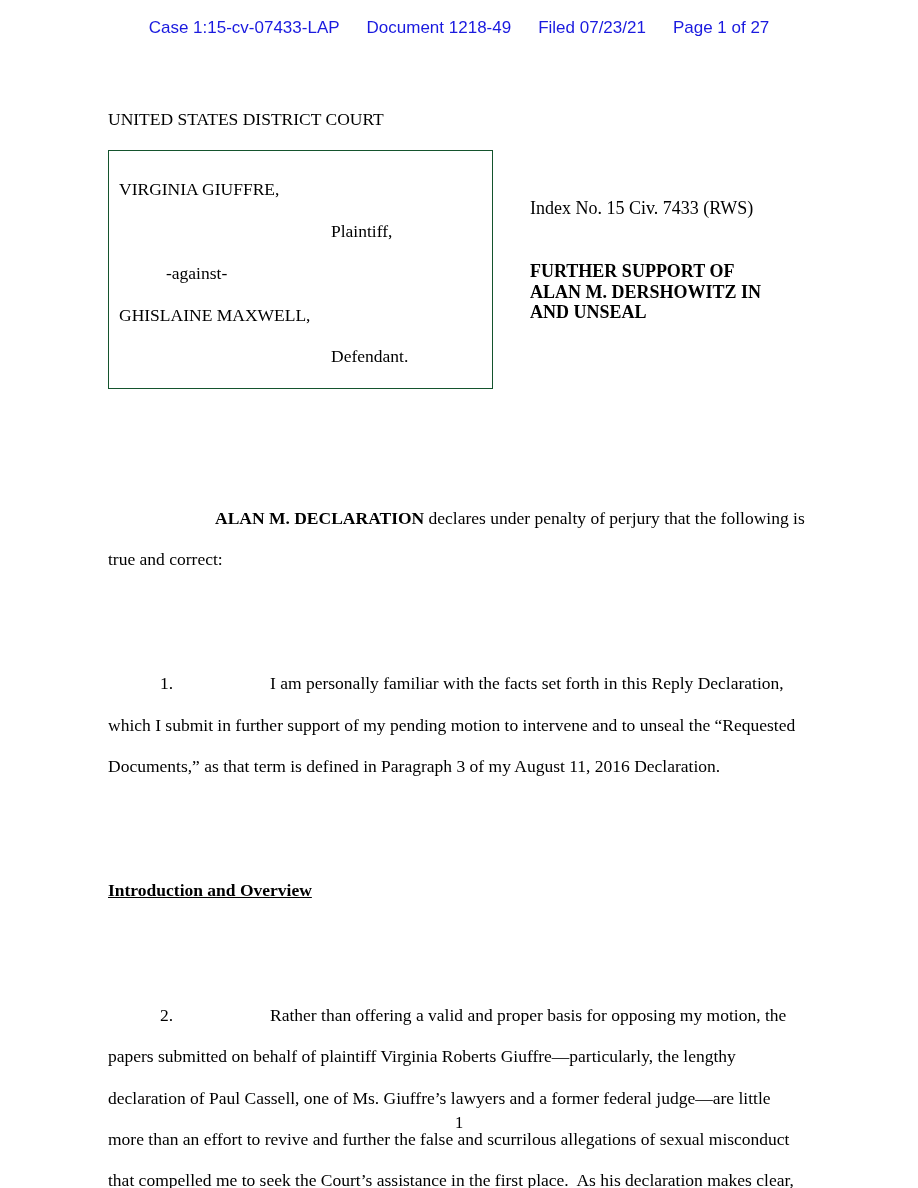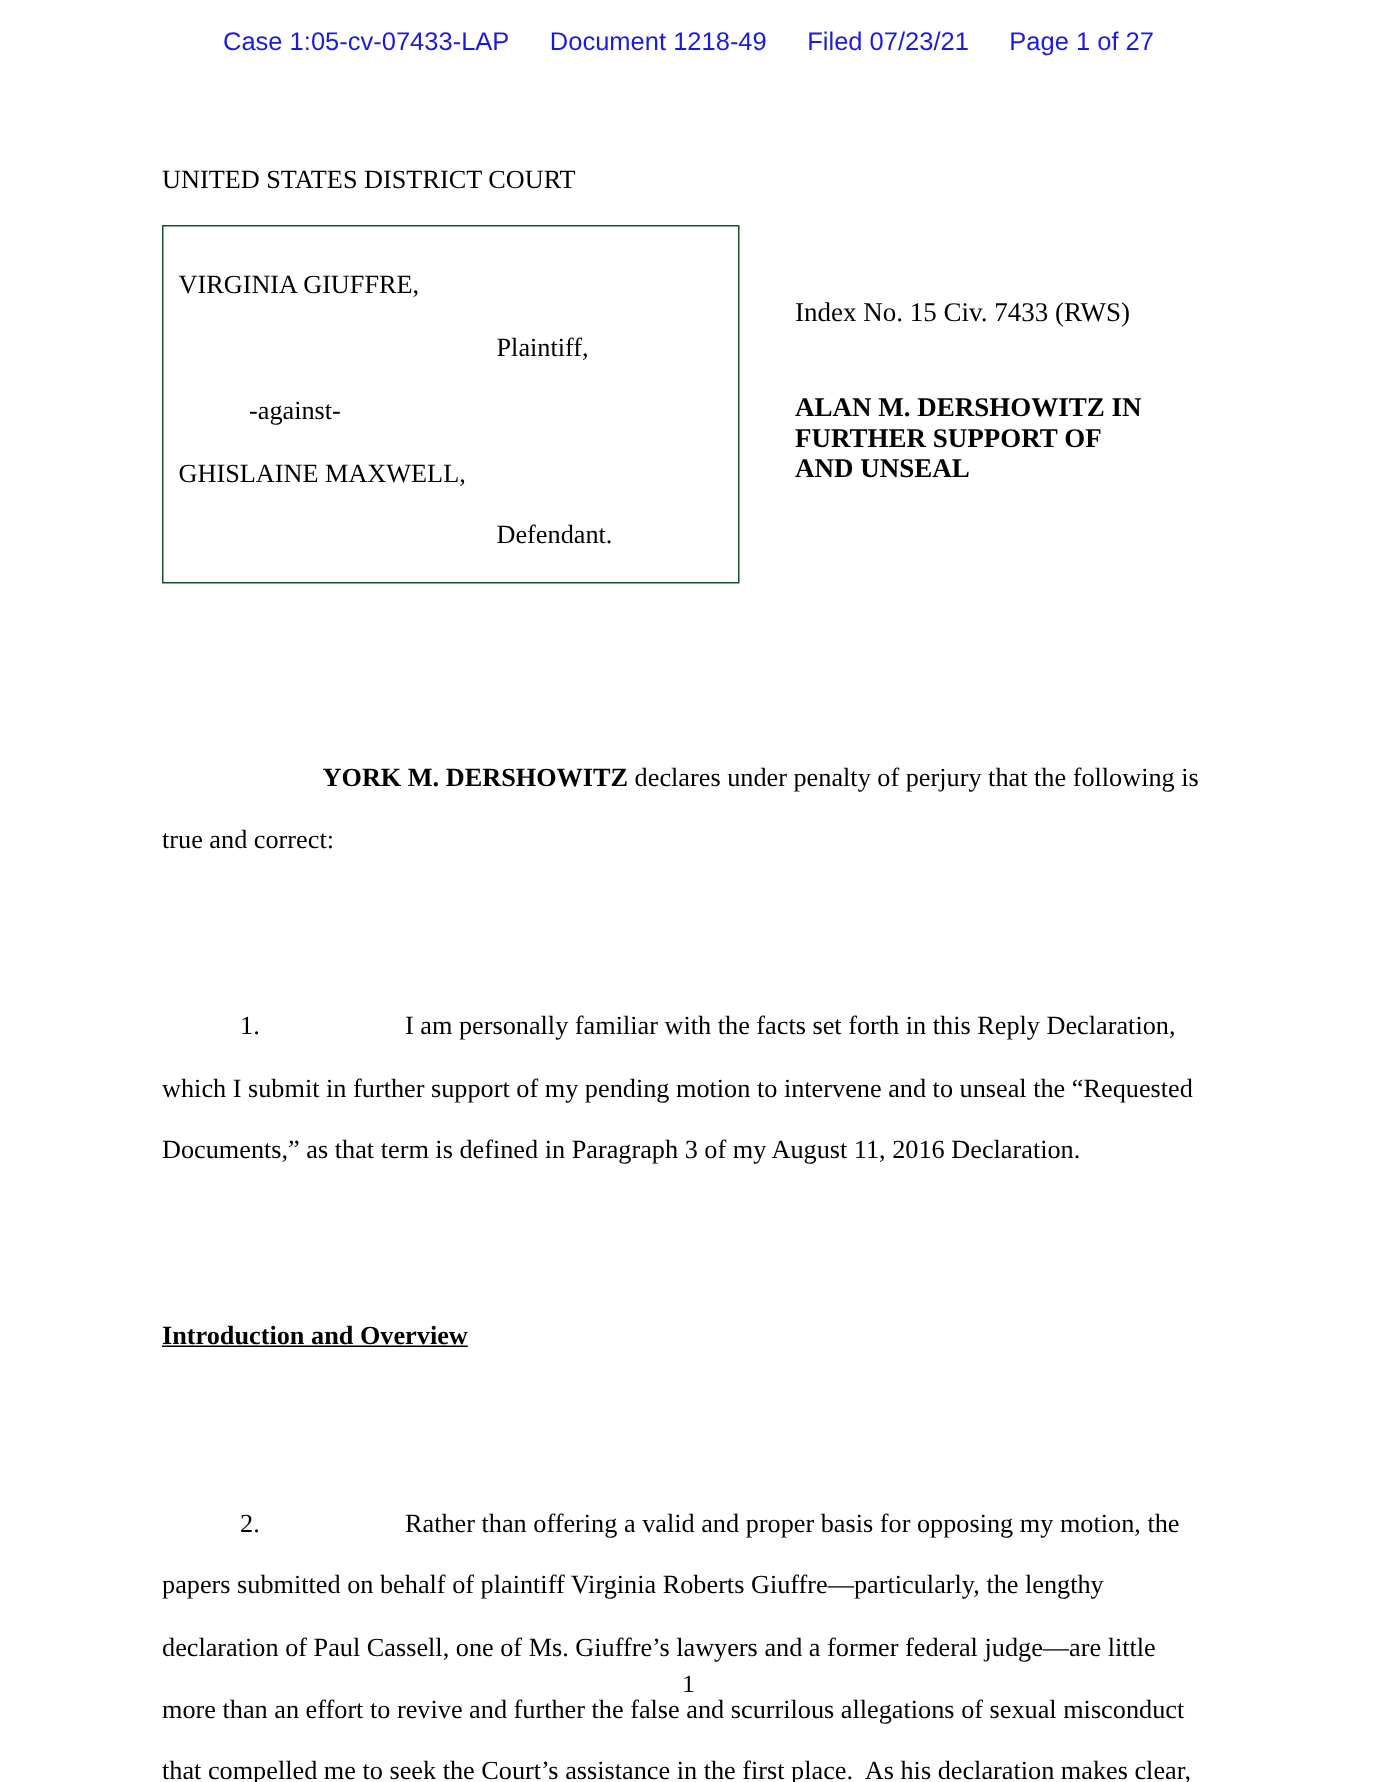--- a/index.html
+++ b/index.html
@@ -94,49 +94,49 @@
     text-align: center;
     font-size: 16.5px;
   }
 </style>
 </head>
 <body>
 
 <div class="page">
 
   <div class="stamp">
-    <span>Case 1:05-cv-07433-LAP</span>
+    <span>Case 1:15-cv-07433-LAP</span>
     <span>Document 1218-49</span>
     <span>Filed 07/23/21</span>
     <span>Page 1 of 27</span>
   </div>
 
   <div class="court-heading">
     <div>UNITED STATES DISTRICT COURT</div>
   </div>
 
   <div class="caption-box">
     <div class="cap-line cap-plaintiff-name">VIRGINIA GIUFFRE,</div>
     <div class="cap-line cap-plaintiff-role">Plaintiff,</div>
     <div class="cap-line cap-versus">-against-</div>
     <div class="cap-line cap-defendant-name">GHISLAINE MAXWELL,</div>
     <div class="cap-line cap-defendant-role">Defendant.</div>
   </div>
 
   <div class="right-column">
     <div class="index-no">Index No. 15 Civ. 7433 (RWS)</div>
     <div class="doc-title">
+      <div>FURTHER SUPPORT OF</div>
       <div>ALAN M. DERSHOWITZ IN</div>
-      <div>FURTHER SUPPORT OF</div>
       <div>AND UNSEAL</div>
     </div>
   </div>
 
   <div class="body-text">
-    <p class="opening-para"><b>YORK M. DERSHOWITZ</b><span> declares under penalty of perjury that the following is true and correct:</span></p>
+    <p class="opening-para"><b>ALAN M. DECLARATION</b><span> declares under penalty of perjury that the following is true and correct:</span></p>
     <p class="numbered-para"><span class="para-num">1.</span><span>I am personally familiar with the facts set forth in this Reply Declaration, which I submit in further support of my pending motion to intervene and to unseal the “Requested Documents,” as that term is defined in Paragraph 3 of my August 11, 2016 Declaration.</span></p>
     <h2 class="section-heading">Introduction and Overview</h2>
     <p class="numbered-para"><span class="para-num">2.</span><span>Rather than offering a valid and proper basis for opposing my motion, the papers submitted on behalf of plaintiff Virginia Roberts Giuffre—particularly, the lengthy declaration of Paul Cassell, one of Ms. Giuffre’s lawyers and a former federal judge—are little more than an effort to revive and further the false and scurrilous allegations of sexual misconduct that compelled me to seek the Court’s assistance in the first place.  As his declaration makes clear, Mr. Cassell has crossed the line from being a legitimate advocate for a client, to being a lawyer who is seeking to justify his </span></p>
   </div>
 
   <div class="page-footer">1</div>
 
 </div>
 
 </body></html>

